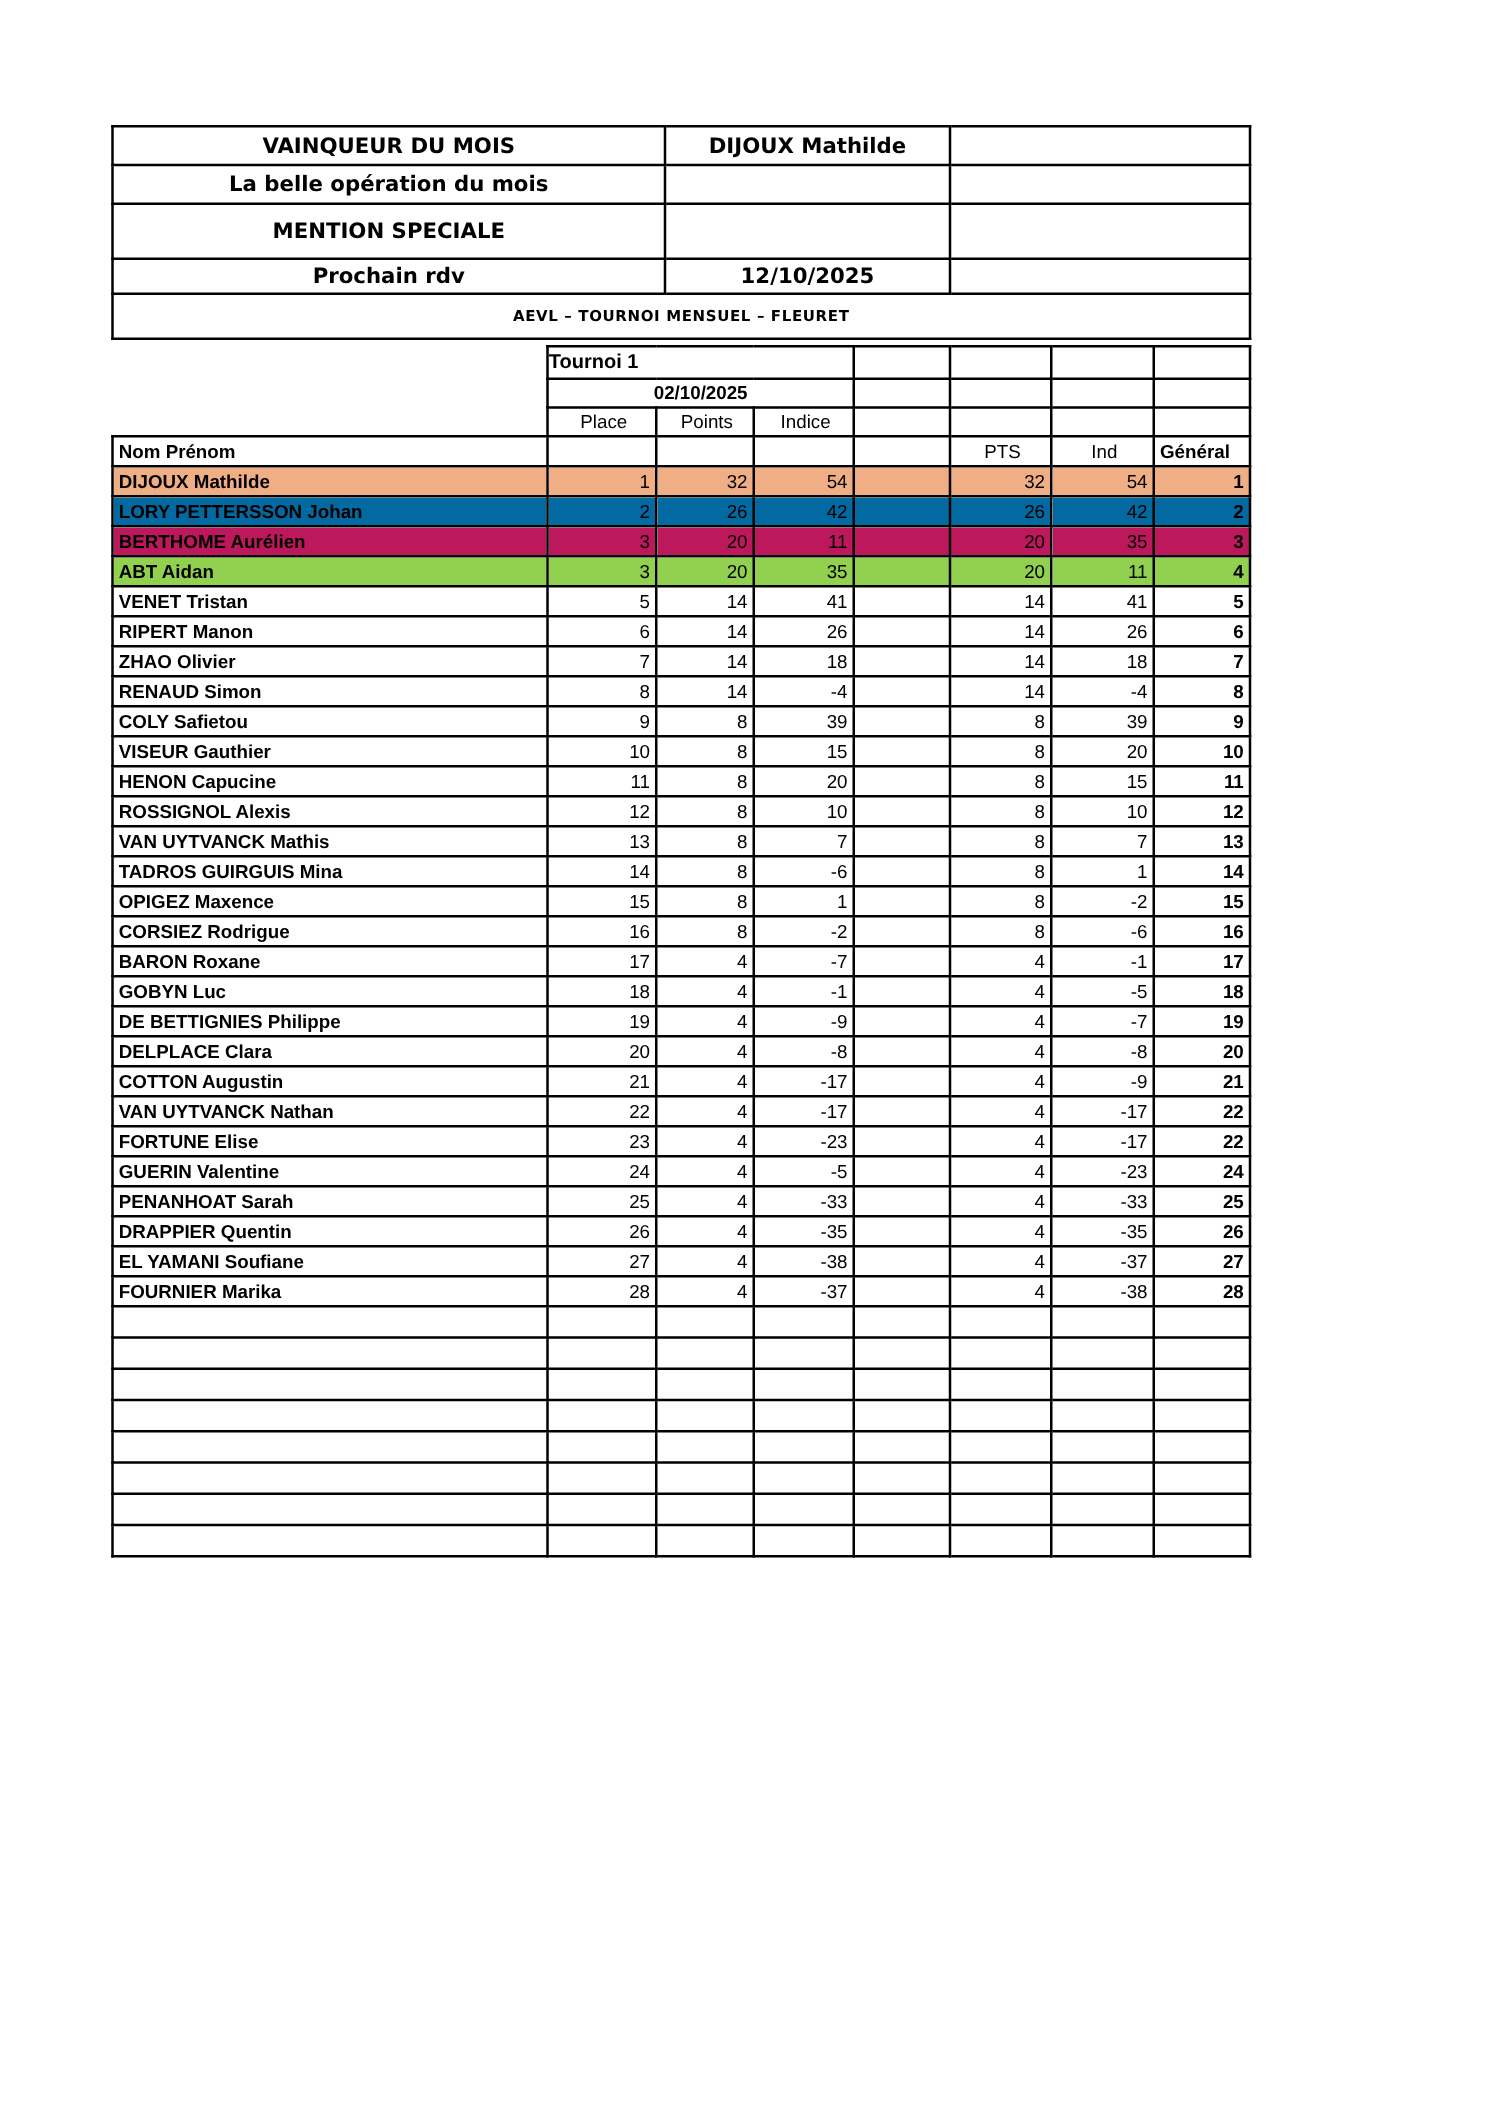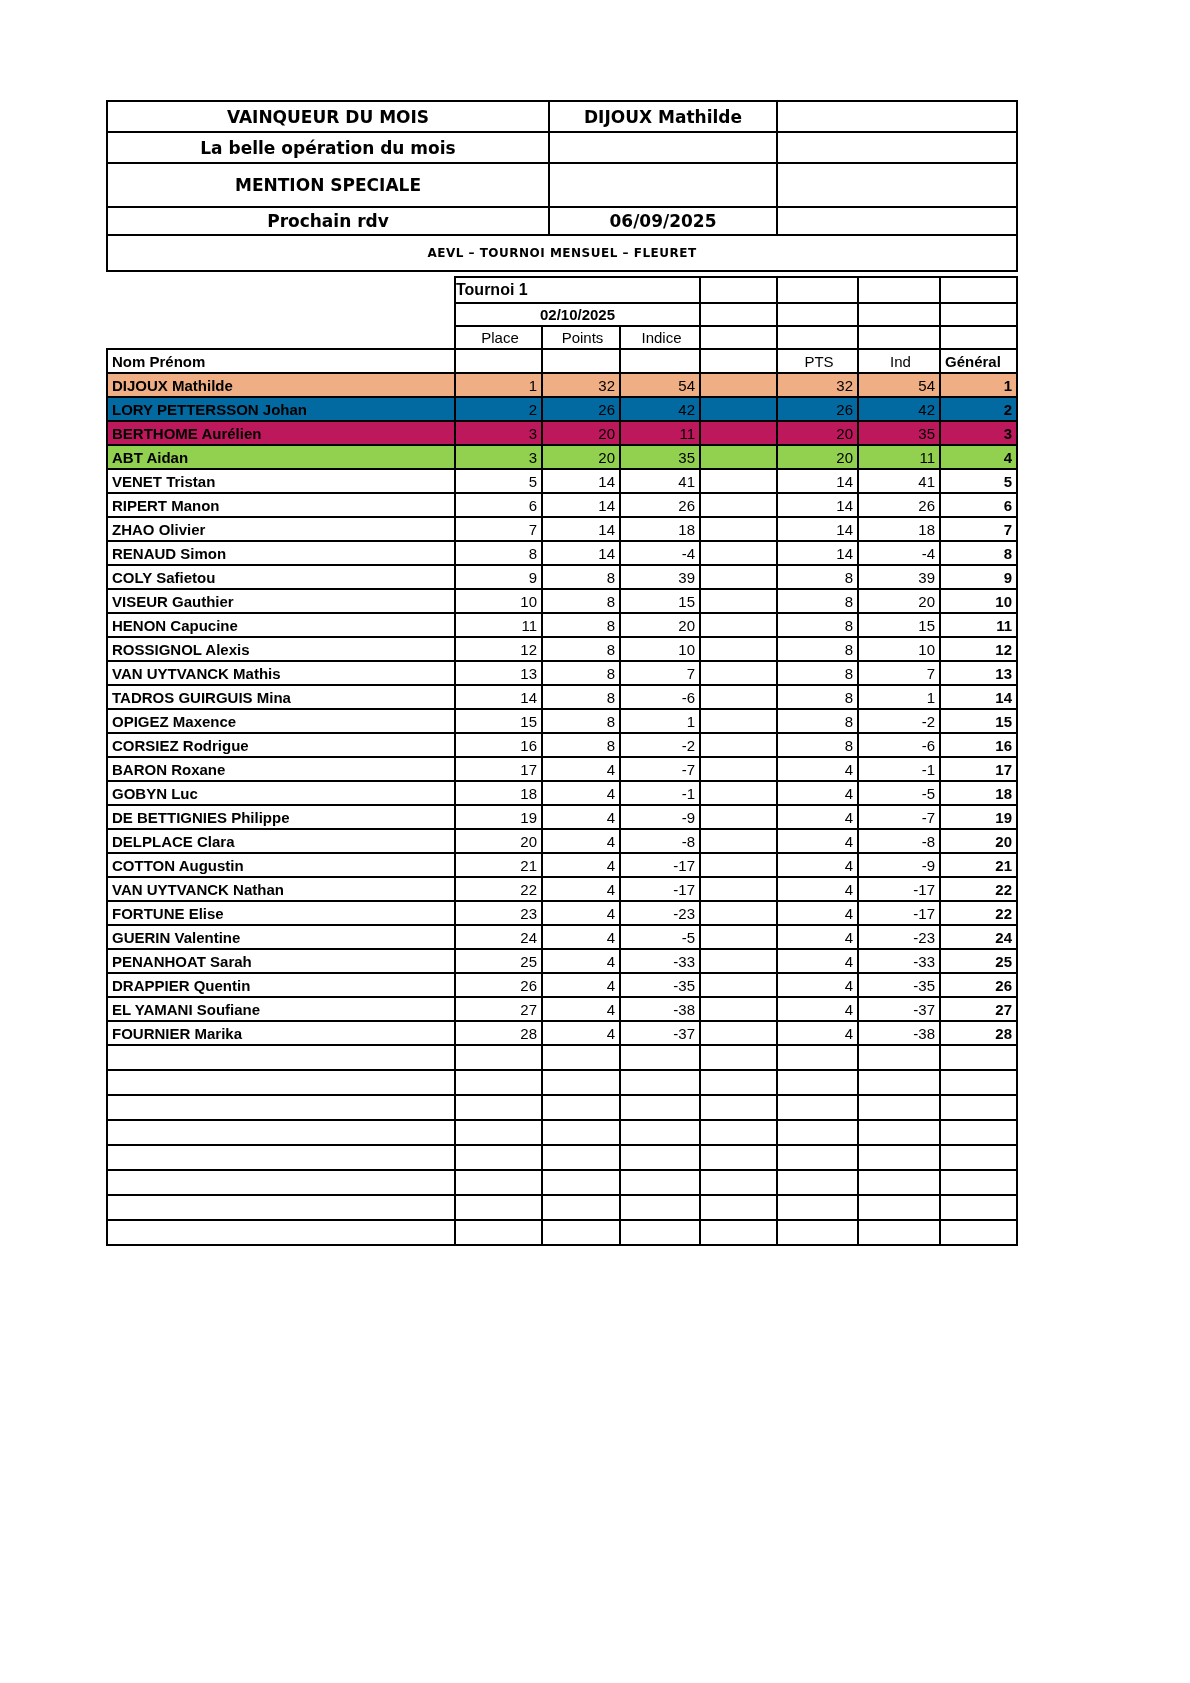--- a/index.html
+++ b/index.html
@@ -1,21 +1,21 @@
 <!DOCTYPE html>
 <html><head>
 <meta charset="utf-8">
 <style>
   * { margin:0; padding:0; box-sizing:border-box; }
   html,body { background:#ffffff; }
   body {
     width:1190px; height:1683px; position:relative;
     font-family:"Liberation Sans", sans-serif; color:#000;
   }
-  .sheet { position:absolute; left:106px; top:100px; width:806px; }
+  .sheet { position:absolute; left:89px; top:100px; width:806px; }
 
   table { border-collapse:collapse; table-layout:fixed; width:910px; }
   td { border:2px solid #000; overflow:hidden; white-space:nowrap; vertical-align:middle; }
 
   
   .info-table td {
     font-family:"DejaVu Sans", sans-serif; font-weight:bold;
     text-align:center; font-size:17px;
   }
   .r-h30 td { height:31px; }
@@ -60,21 +60,21 @@
       <td></td>
       <td></td>
     </tr>
     <tr class="r-h44">
       <td>MENTION SPECIALE</td>
       <td></td>
       <td></td>
     </tr>
     <tr class="r-h27">
       <td>Prochain rdv</td>
-      <td>06/09/2025</td>
+      <td>12/10/2025</td>
       <td></td>
     </tr>
     <tr class="banner-row">
       <td colspan="3">AEVL – TOURNOI MENSUEL – FLEURET</td>
     </tr>
   </tbody>
     </table>
 
   <table class="rank-table">
     <colgroup>

